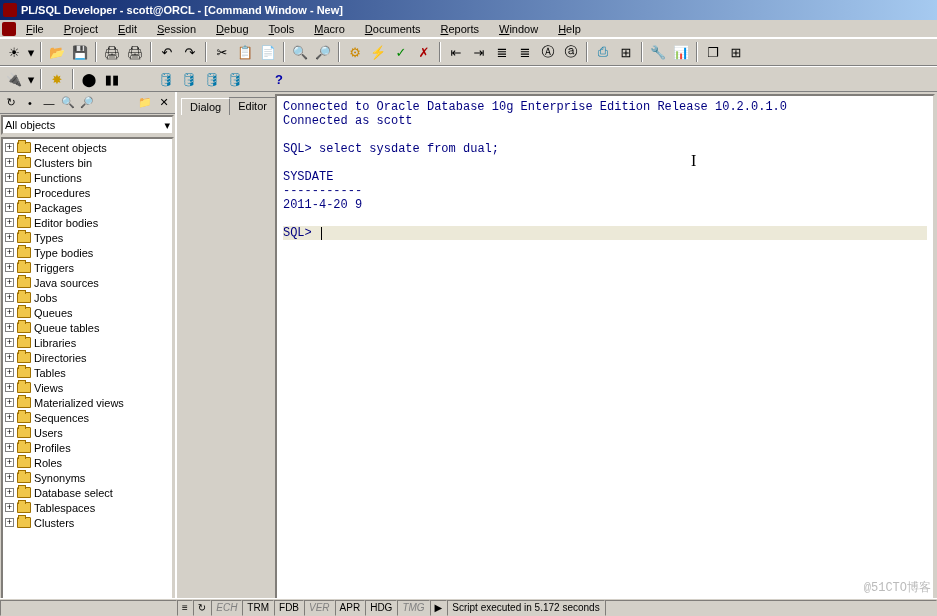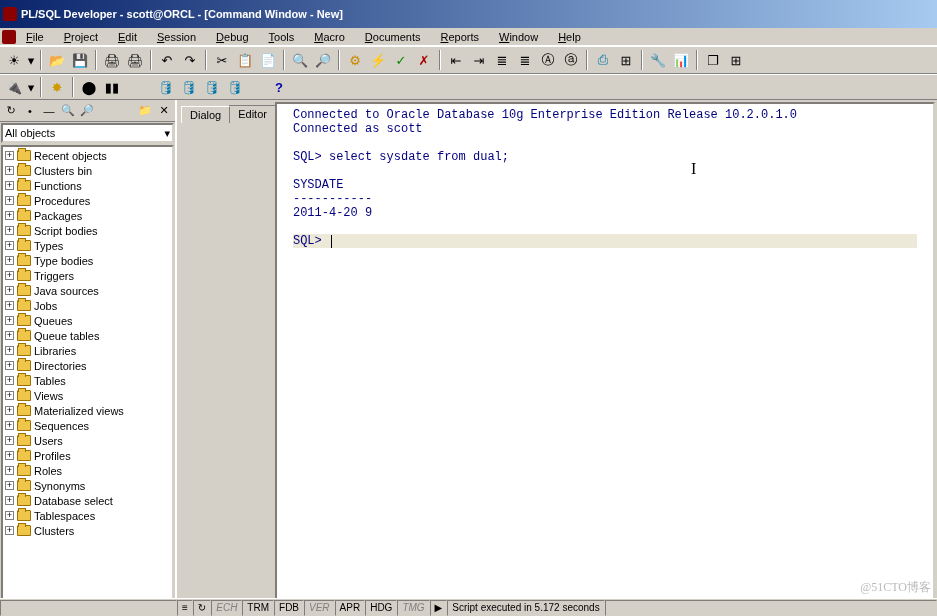--- a/index.html
+++ b/index.html
@@ -6,21 +6,21 @@
   body {
     font-family: Tahoma, "MS Sans Serif", sans-serif;
     font-size: 11px;
     background: #d4d0c8;
     width: 937px;
     height: 616px;
     overflow: hidden;
     position: relative;
   }
   .titlebar {
-    height: 28px;
+    height: 20px;
     background: linear-gradient(to right, #0a246a, #a6caf0);
     color: #fff;
     display: flex;
     align-items: center;
     padding: 0 3px;
     font-weight: bold;
     font-size: 11px;
   }
   .titlebar .icon { width: 14px; height: 14px; background: #8b0000; margin-right: 4px; border-radius: 2px; }
   .menubar {
@@ -143,21 +143,21 @@
     z-index: 2;
     top: 1px;
   }
   .editor {
     flex: 1;
     background: #fff;
     border: 2px inset #d4d0c8;
     font-family: "Courier New", monospace;
     font-size: 12px;
     color: #000080;
-    padding: 4px 16px;
+    padding: 4px 6px;
     white-space: pre;
     overflow: auto;
     position: relative;
   }
   .sql-line { color: #000080; }
   .prompt-line { background: #ece9d8; display:block; width:100%;}
   .cursor { display:inline-block; width:1px; height:13px; background:#000; vertical-align:text-bottom; margin-left:2px;}
   .text-cursor { position:absolute; left:414px; top:56px; font-family:serif; font-size:16px; color:#000;}
   .statusbar {
     position:absolute; bottom:0; left:0; right:0;
@@ -174,21 +174,21 @@
     padding: 1px 4px;
     height: 16px;
     display:flex; align-items:center;
     font-size:10px;
   }
   .sb-cell.dim { color: #808080; font-style: italic; }
   .watermark {
     position: absolute;
     right: 6px; bottom: 20px;
     color: #bbb; font-size: 12px;
-    font-family: Liberation Serif, serif;
+    font-family: Liberation Mono, monospace;
   }
 </style>
 </head>
 <body>
 
 <div class="titlebar">
   <div class="icon"></div>
   <span>PL/SQL Developer - scott@ORCL - [Command Window - New]</span>
 </div>
 
@@ -307,21 +307,21 @@
           <span>Procedures</span>
         </div>
         <div class="tree-item">
           <span class="expander">+</span>
           <span class="folder"></span>
           <span>Packages</span>
         </div>
         <div class="tree-item">
           <span class="expander">+</span>
           <span class="folder"></span>
-          <span>Script bodies</span>
+          <span>Editor bodies</span>
         </div>
         <div class="tree-item">
           <span class="expander">+</span>
           <span class="folder"></span>
           <span>Types</span>
         </div>
         <div class="tree-item">
           <span class="expander">+</span>
           <span class="folder"></span>
           <span>Type bodies</span>

